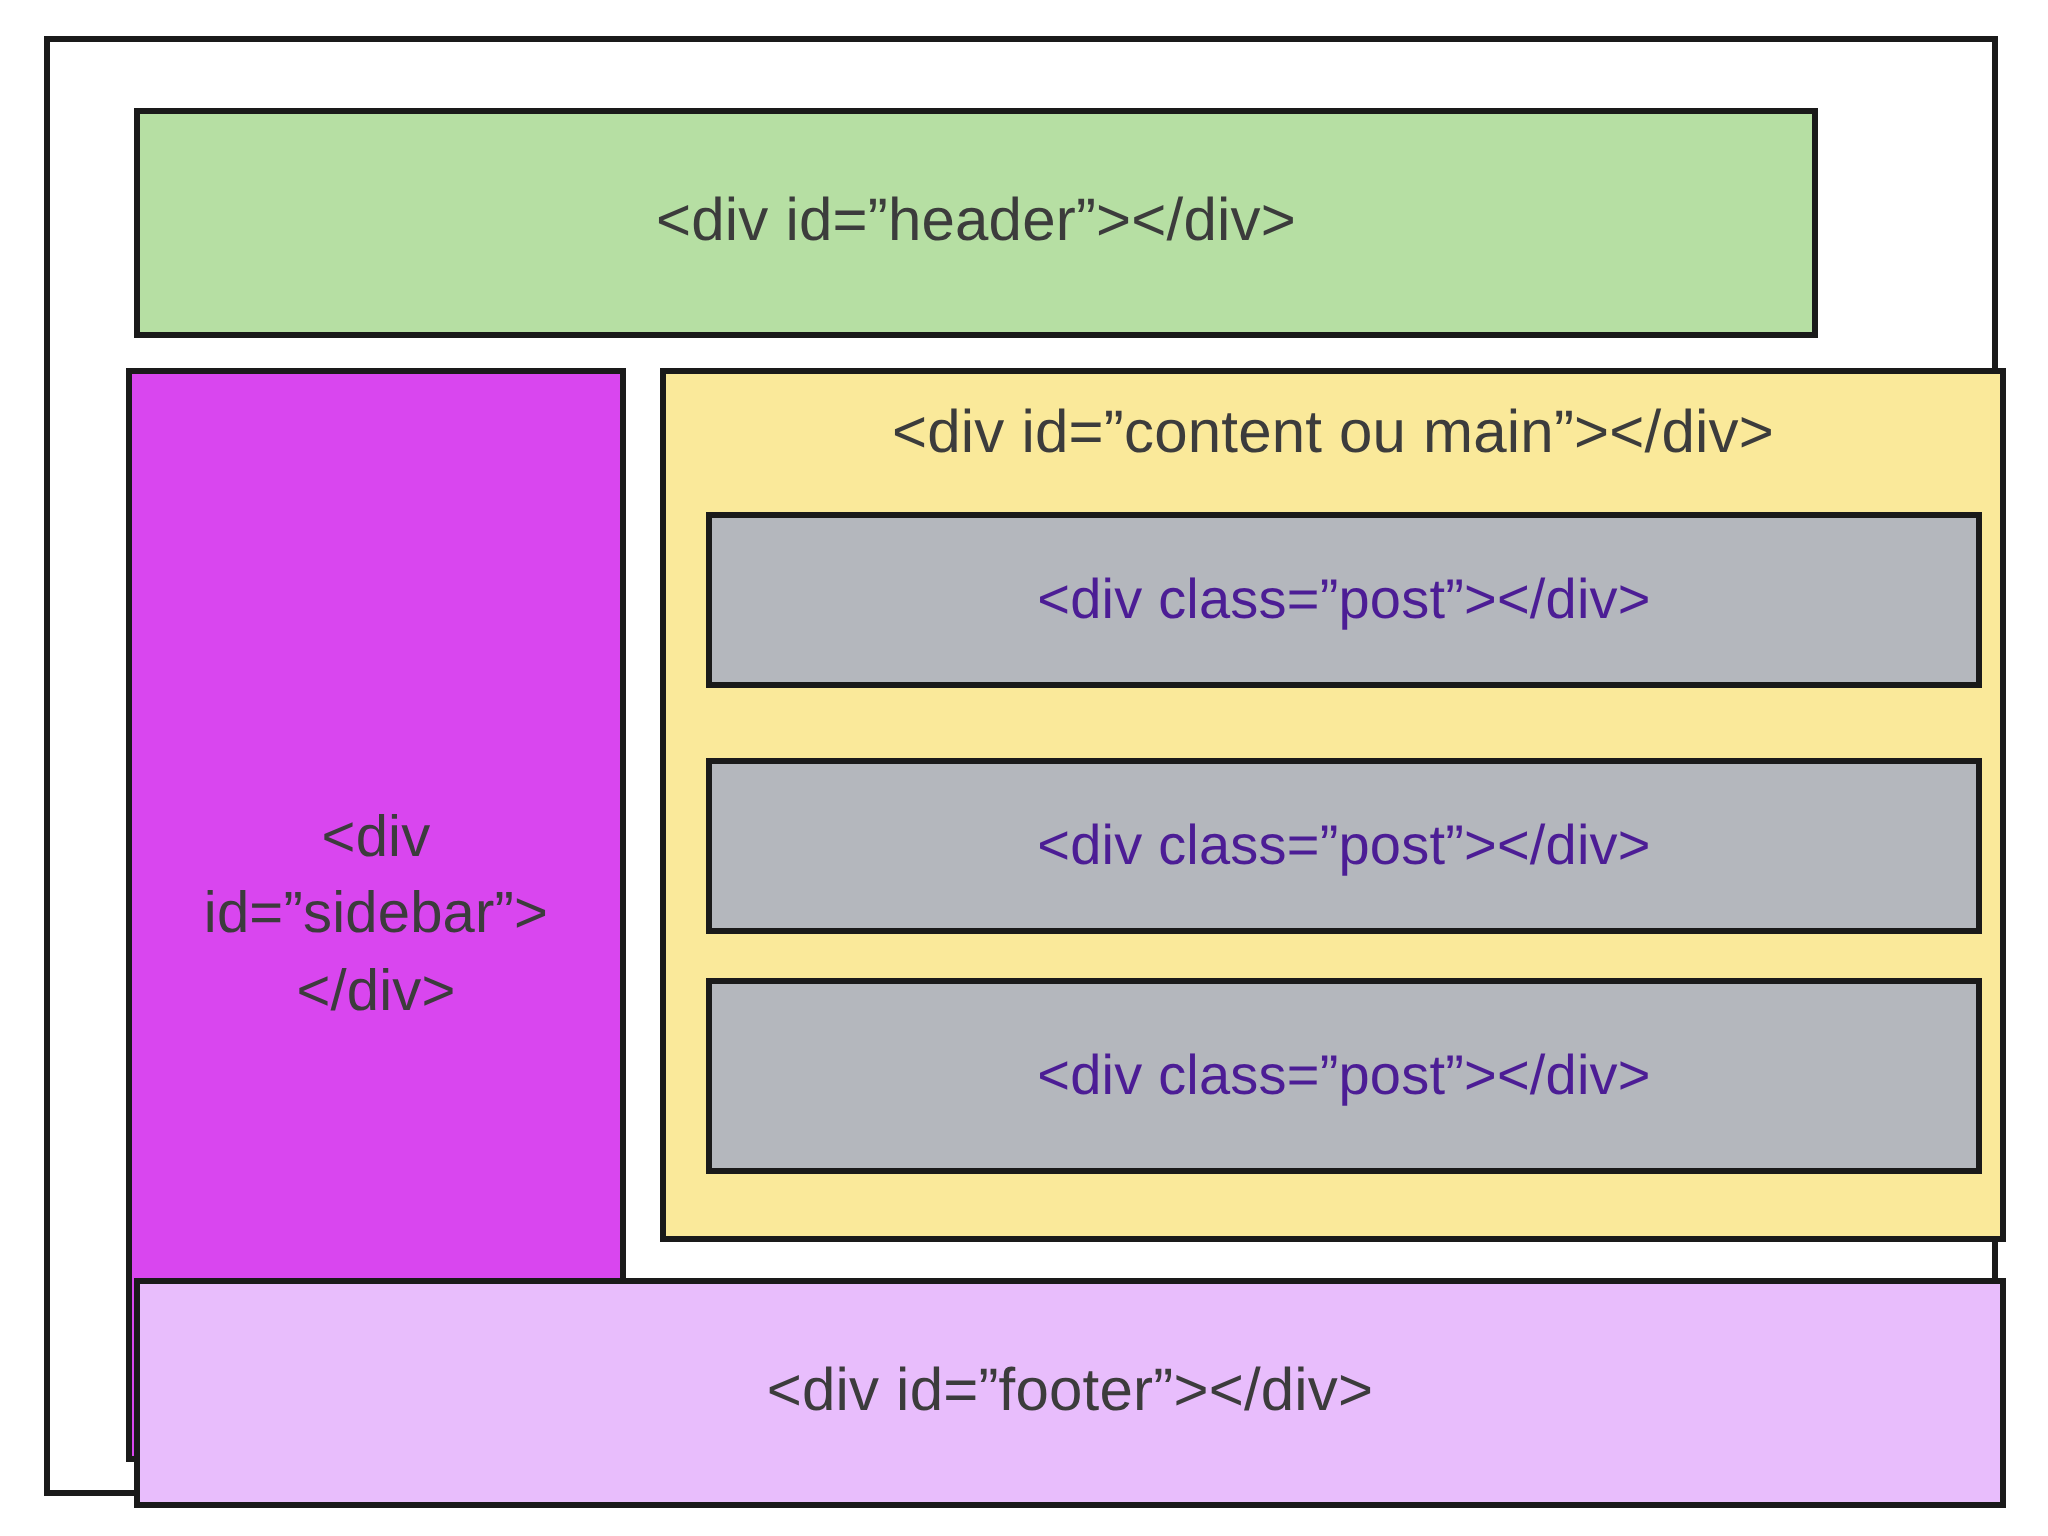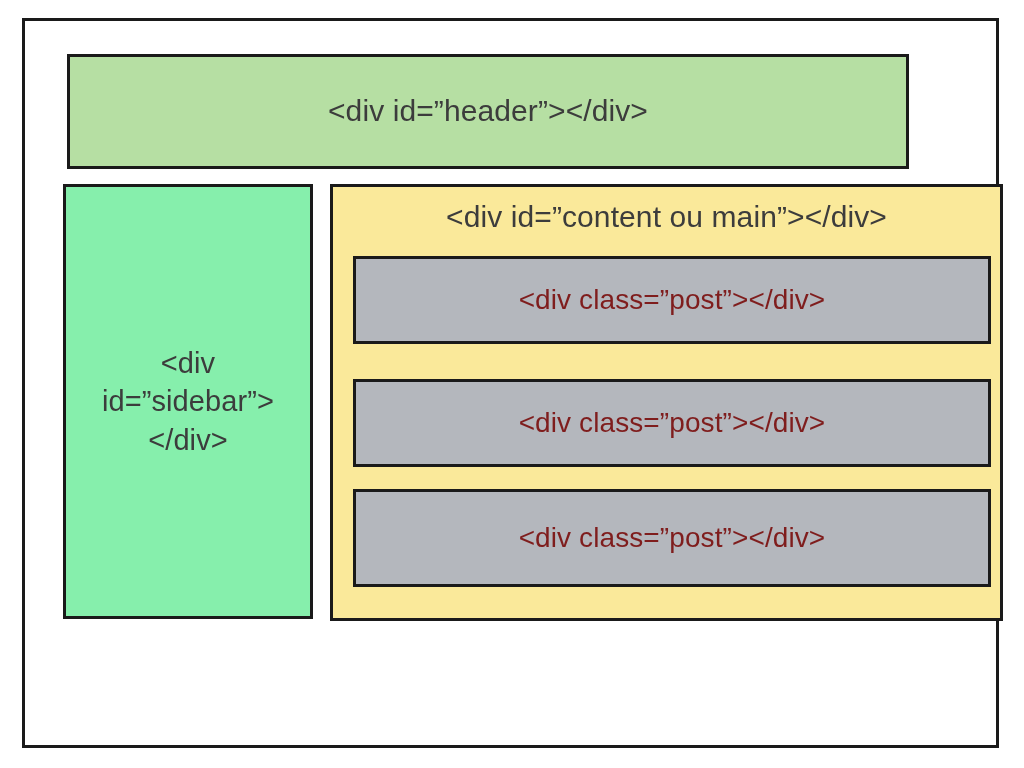--- a/index.html
+++ b/index.html
@@ -56,22 +56,22 @@
     width: 842px;
     height: 115px;
     background: #b6dfa3;
   }
 
   
   #sidebar-box {
     left: 38px;
     top: 163px;
     width: 250px;
-    height: 435px;
-    background: #86efac;
+    height: 547px;
+    background: #d946ef;
     font-size: 29px;
     line-height: 1.32;
   }
 
   
   #content-box {
     left: 305px;
     top: 163px;
     width: 673px;
     height: 437px;
@@ -93,21 +93,21 @@
 
   .post-box {
     position: absolute;
     background: #b4b7bd;
     border: 3px solid #1a1a1a;
     box-sizing: border-box;
     display: flex;
     align-items: center;
     justify-content: center;
     font-size: 28px;
-    color: #7f1d1d;
+    color: #4c1d95;
     text-align: center;
   }
 
   #post-1 { left: 20px; top: 69px;  width: 638px; height: 88px; }
   #post-2 { left: 20px; top: 192px; width: 638px; height: 88px; }
   #post-3 { left: 20px; top: 302px; width: 638px; height: 98px; }
 
   
   #footer-box {
     left: 42px;
@@ -145,15 +145,18 @@
       <div class="post-box" id="post-2">
         <span>&lt;div class=”post”&gt;&lt;/div&gt;</span>
       </div>
 
       <div class="post-box" id="post-3">
         <span>&lt;div class=”post”&gt;&lt;/div&gt;</span>
       </div>
 
     </div>
 
+    <div class="box" id="footer-box">
+      <span>&lt;div id=”footer”&gt;&lt;/div&gt;</span>
+    </div>
 
   </div>
 </div>
 
 </body></html>

